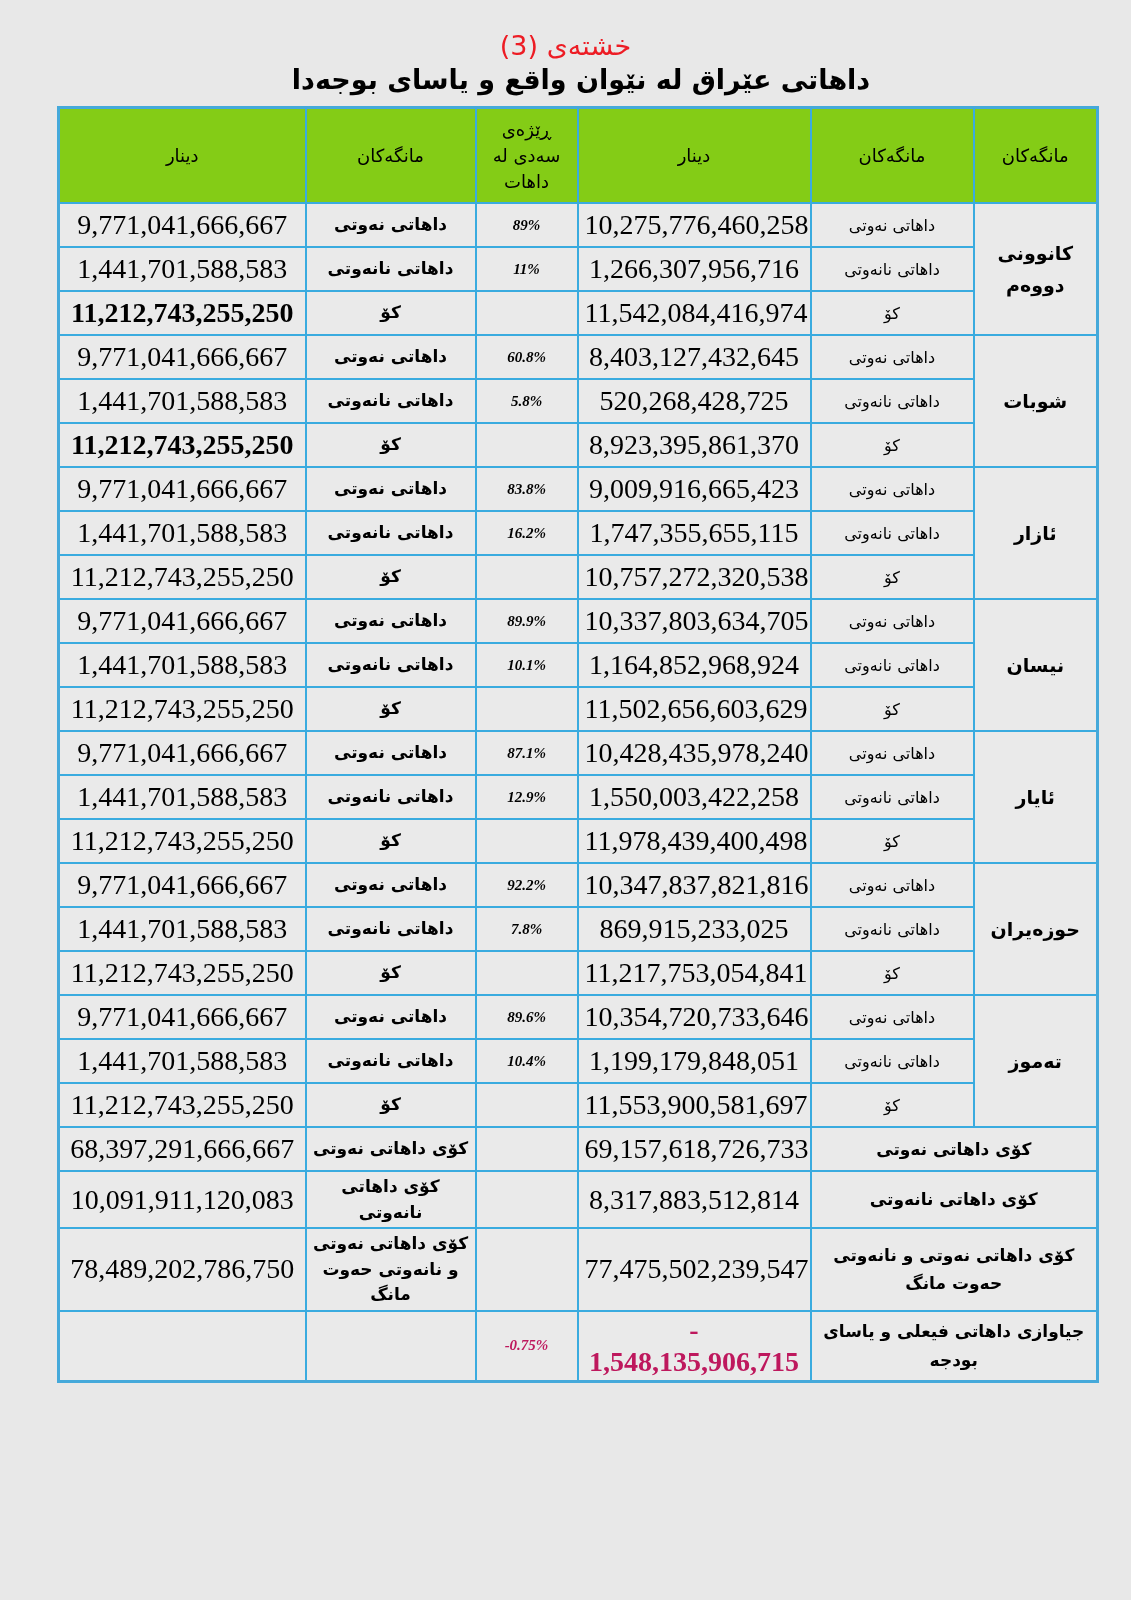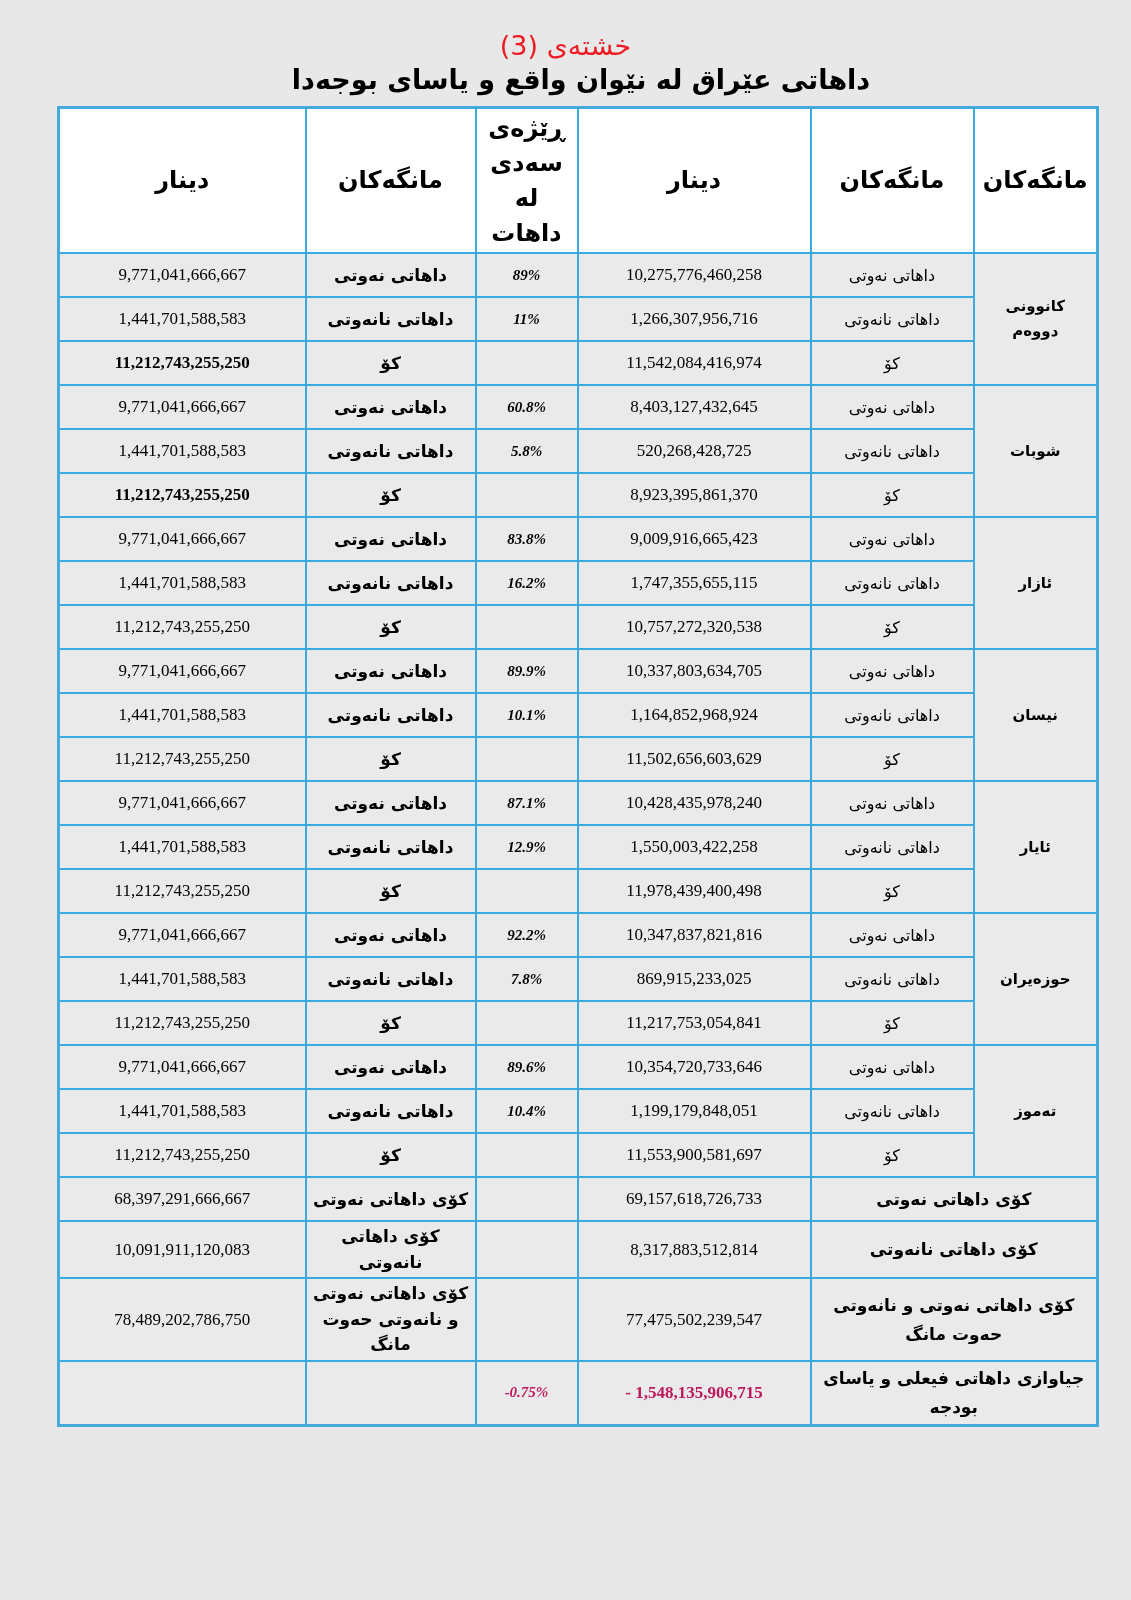--- a/index.html
+++ b/index.html
@@ -28,43 +28,43 @@
     border:3px solid #45a9da;
   }
   .rev th,.rev td{
     border:2px solid #3aabdf;
     text-align:center;
     vertical-align:middle;
     padding:2px 6px;
     overflow:hidden;
   }
   .rev thead th{
-    background:#ffffff;
+    background:#84cc16;
     height:89px;
-    font-size:24px;
-    font-weight:bold;
+    font-size:18px;
+    font-weight:normal;
     line-height:1.45;
   }
   .rev tbody tr{height:44px;}
   tr.sum1{height:62px;}
   tr.sum2{height:64px;}
   tr.sum3{height:97px;}
   tr.sum4{height:80px;}
   .num{
     font-family:"Liberation Serif",serif;
-    font-size:17px;font-weight:normal;
+    font-size:28px;font-weight:normal;
   }
   .bnum{font-weight:bold;}
   .pct{
     font-family:"Liberation Serif",serif;
     font-size:15px;font-weight:bold;font-style:italic;
   }
   .lbl-b{font-size:17px;font-weight:bold;line-height:1.5;}
   .lbl-r{font-size:16px;font-weight:normal;}
-  .month{font-size:15px;font-weight:bold;line-height:1.7;}
+  .month{font-size:19px;font-weight:bold;line-height:1.7;}
   .sum-label{font-size:17px;font-weight:bold;line-height:1.7;}
   .red{color:#be185d;}
 </style>
 </head>
 <body>
 
 <div class="titles">
   <div class="title-red" dir="rtl">خشتەی (3)</div>
   <div class="title-black" dir="rtl">داهاتی عێراق  له نێوان واقع و یاسای بوجەدا</div>
 </div>

